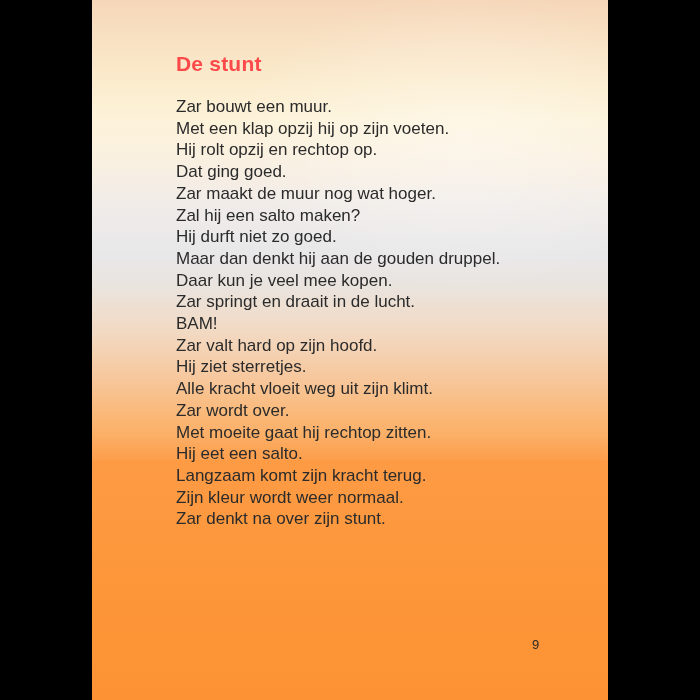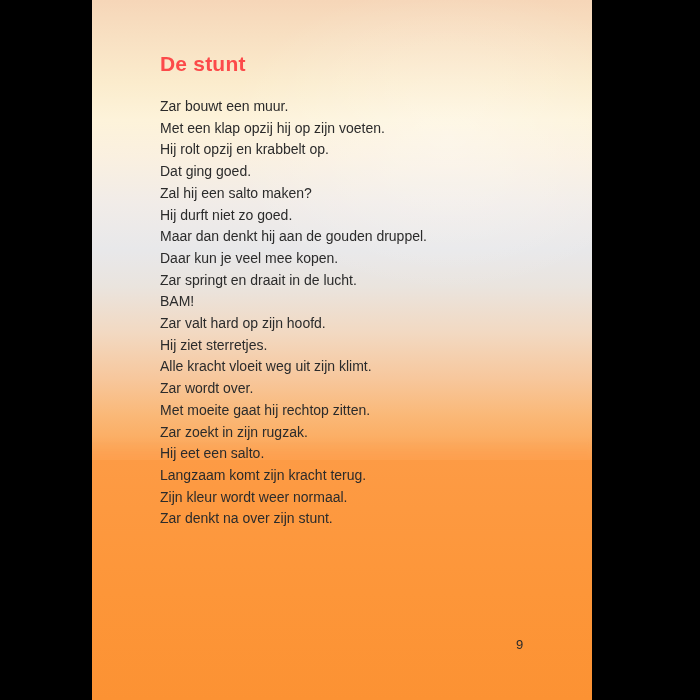--- a/index.html
+++ b/index.html
@@ -17,21 +17,21 @@
   #page {
     position: relative;
     width: 700px;
     height: 700px;
     background: #000000;
   }
 
   
   .page-sheet {
     position: absolute;
-    left: 76px;
+    left: 92px;
     top: 0;
     width: 516px;
     height: 700px;
     overflow: hidden;
   }
 
   
   .bg-sky {
     position: absolute;
     left: 0;
@@ -116,21 +116,21 @@
     letter-spacing: 0.2px;
   }
 
   .poem-body {
     position: absolute;
     left: 84px;
     top: 96px;
     width: 400px;
   }
   .poem-line {
-    font-size: 14px;
+    font-size: 17px;
     color: #2b2b2b;
     line-height: 21.7px;
     white-space: pre;
   }
 
   .page-number {
     position: absolute;
     left: 440px;
     top: 637px;
     font-size: 13px;
@@ -147,34 +147,34 @@
     <div class="bg-haze"></div>
     <div class="bg-horizon"></div>
     <div class="bg-ground"></div>
 
     <div class="content">
       <div class="poem-title" style="color: rgb(252, 74, 74);">De stunt</div>
 
       <div class="poem-body">
           <div class="poem-line">Zar bouwt een muur.</div>
           <div class="poem-line">Met een klap opzij hij op zijn voeten.</div>
-          <div class="poem-line">Hij rolt opzij en krabbelt op.</div>
+          <div class="poem-line">Hij rolt opzij en rechtop op.</div>
           <div class="poem-line">Dat ging goed.</div>
+          <div class="poem-line">Zar maakt de muur nog wat hoger.</div>
           <div class="poem-line">Zal hij een salto maken?</div>
           <div class="poem-line">Hij durft niet zo goed.</div>
           <div class="poem-line">Maar dan denkt hij aan de gouden druppel.</div>
           <div class="poem-line">Daar kun je veel mee kopen.</div>
           <div class="poem-line">Zar springt en draait in de lucht.</div>
           <div class="poem-line">BAM!</div>
           <div class="poem-line">Zar valt hard op zijn hoofd.</div>
           <div class="poem-line">Hij ziet sterretjes.</div>
           <div class="poem-line">Alle kracht vloeit weg uit zijn klimt.</div>
           <div class="poem-line">Zar wordt over.</div>
           <div class="poem-line">Met moeite gaat hij rechtop zitten.</div>
-          <div class="poem-line">Zar zoekt in zijn rugzak.</div>
           <div class="poem-line">Hij eet een salto.</div>
           <div class="poem-line">Langzaam komt zijn kracht terug.</div>
           <div class="poem-line">Zijn kleur wordt weer normaal.</div>
           <div class="poem-line">Zar denkt na over zijn stunt.</div>
         </div>
 
       <div class="page-number">9</div>
     </div>
   </div>
 

